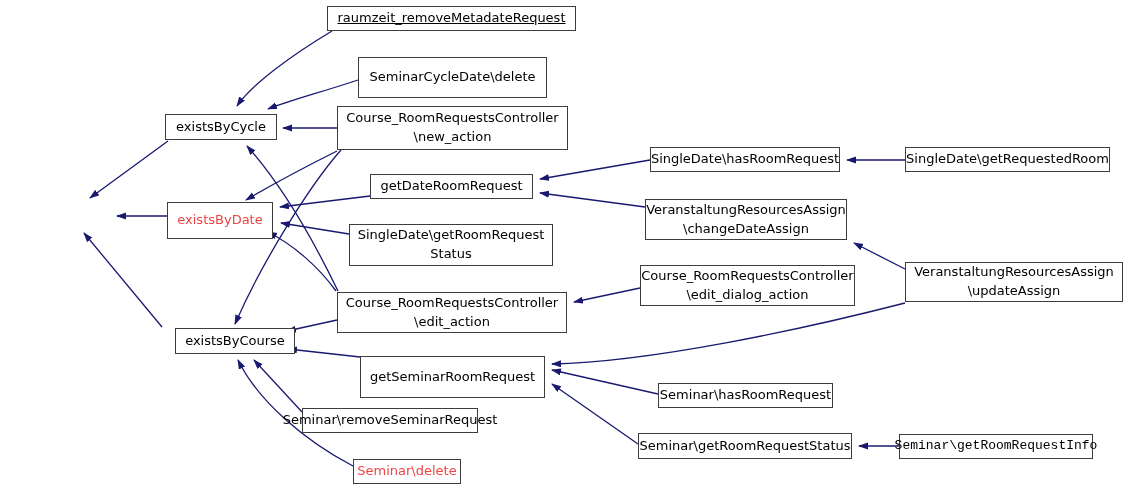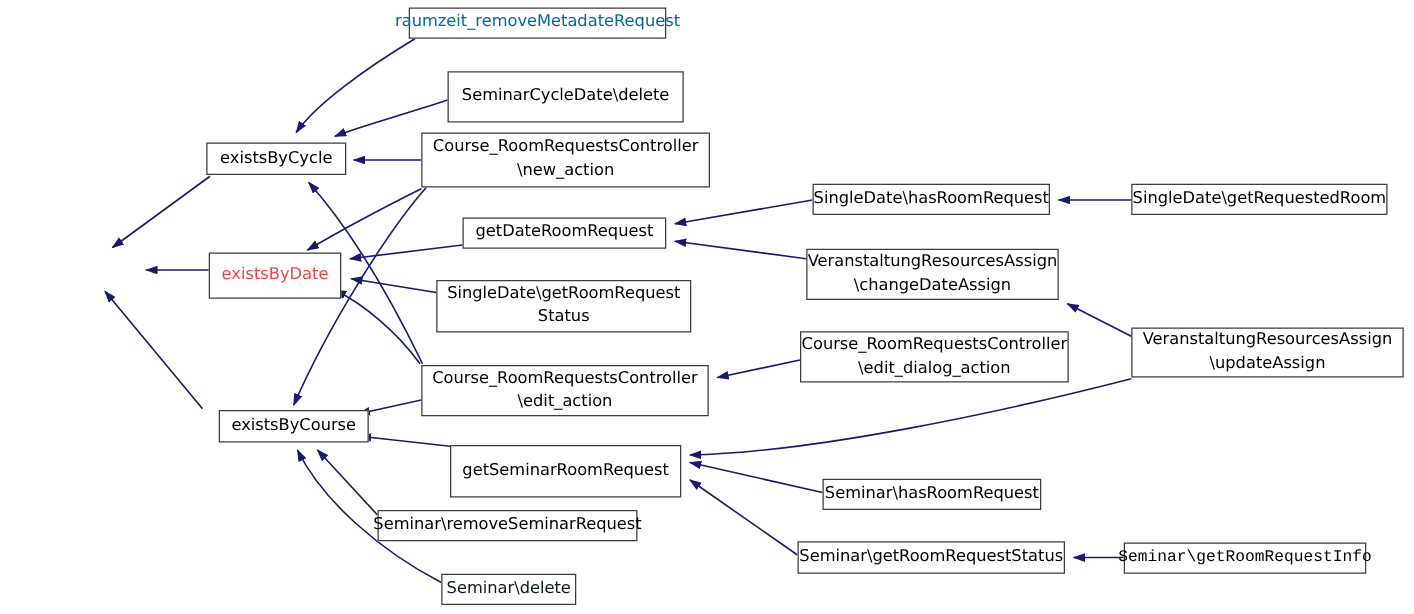--- a/index.html
+++ b/index.html
@@ -45,32 +45,32 @@
         <path d="M640,288 L574,302" fill="none" stroke="#191970" stroke-width="1.3" marker-end="url(#arrow)"></path>
         <path d="M658,394 L552,370" fill="none" stroke="#191970" stroke-width="1.3" marker-end="url(#arrow)"></path>
         <path d="M638,444 L552,384" fill="none" stroke="#191970" stroke-width="1.3" marker-end="url(#arrow)"></path>
         <path d="M905,303 C800,330 650,362 552,364" fill="none" stroke="#191970" stroke-width="1.3" marker-end="url(#arrow)"></path>
         <path d="M899,446 L859,446" fill="none" stroke="#191970" stroke-width="1.3" marker-end="url(#arrow)"></path>
       </g>
   </svg>
     <div class="node" style="left: 165px; top: 114px; width: 112px; height: 26px; border-color: rgb(61, 61, 61); background: rgb(255, 255, 255); color: rgb(0, 0, 0);">existsByCycle</div>
     <div class="node" style="left: 167px; top: 202px; width: 106px; height: 37px; border-color: rgb(61, 61, 61); background: rgb(255, 255, 255); color: #ef4444;">existsByDate</div>
     <div class="node" style="left: 175px; top: 328px; width: 120px; height: 26px; border-color: rgb(61, 61, 61); background: rgb(255, 255, 255); color: rgb(0, 0, 0);">existsByCourse</div>
-    <div class="node" style="left: 327px; top: 6px; width: 206px; height: 25px; border-color: rgb(61, 61, 61); background: rgb(255, 255, 255); color: #0369a1;">raumzeit_removeMetadateRequest</div>
+    <div class="node" style="left: 327px; top: 6px; width: 249px; height: 25px; border-color: rgb(61, 61, 61); background: rgb(255, 255, 255); color: #000000; text-decoration: underline;">raumzeit_removeMetadateRequest</div>
     <div class="node" style="left: 358px; top: 57px; width: 189px; height: 41px; border-color: rgb(61, 61, 61); background: rgb(255, 255, 255); color: rgb(0, 0, 0);">SeminarCycleDate\delete</div>
     <div class="node" style="left: 337px; top: 106px; width: 231px; height: 44px; border-color: rgb(61, 61, 61); background: rgb(255, 255, 255); color: rgb(0, 0, 0);">Course_RoomRequestsController
 \new_action</div>
     <div class="node" style="left: 370px; top: 174px; width: 163px; height: 25px; border-color: rgb(61, 61, 61); background: rgb(255, 255, 255); color: rgb(0, 0, 0);">getDateRoomRequest</div>
     <div class="node" style="left: 349px; top: 224px; width: 204px; height: 42px; border-color: rgb(61, 61, 61); background: rgb(255, 255, 255); color: rgb(0, 0, 0);">SingleDate\getRoomRequest
 Status</div>
     <div class="node" style="left: 337px; top: 292px; width: 230px; height: 41px; border-color: rgb(61, 61, 61); background: rgb(255, 255, 255); color: rgb(0, 0, 0);">Course_RoomRequestsController
 \edit_action</div>
     <div class="node" style="left: 360px; top: 356px; width: 185px; height: 42px; border-color: rgb(61, 61, 61); background: rgb(255, 255, 255); color: rgb(0, 0, 0);">getSeminarRoomRequest</div>
-    <div class="node" style="left: 302px; top: 408px; width: 208px; height: 25px; border-color: rgb(61, 61, 61); background: rgb(255, 255, 255); color: rgb(0, 0, 0);">Seminar\removeSeminarRequest</div>
-    <div class="node" style="left: 353px; top: 459px; width: 108px; height: 25px; border-color: rgb(61, 61, 61); background: rgb(255, 255, 255); color: #0f172a;">Seminar\delete</div>
+    <div class="node" style="left: 302px; top: 408px; width: 176px; height: 25px; border-color: rgb(61, 61, 61); background: rgb(255, 255, 255); color: rgb(0, 0, 0);">Seminar\removeSeminarRequest</div>
+    <div class="node" style="left: 353px; top: 459px; width: 108px; height: 25px; border-color: rgb(61, 61, 61); background: rgb(255, 255, 255); color: #ef4444;">Seminar\delete</div>
     <div class="node" style="left: 650px; top: 147px; width: 190px; height: 25px; border-color: rgb(61, 61, 61); background: rgb(255, 255, 255); color: rgb(0, 0, 0);">SingleDate\hasRoomRequest</div>
     <div class="node" style="left: 905px; top: 147px; width: 205px; height: 25px; border-color: rgb(61, 61, 61); background: rgb(255, 255, 255); color: rgb(0, 0, 0);">SingleDate\getRequestedRoom</div>
     <div class="node" style="left: 645px; top: 199px; width: 202px; height: 41px; border-color: rgb(61, 61, 61); background: rgb(255, 255, 255); color: rgb(0, 0, 0);">VeranstaltungResourcesAssign
 \changeDateAssign</div>
     <div class="node" style="left: 640px; top: 265px; width: 215px; height: 41px; border-color: rgb(61, 61, 61); background: rgb(255, 255, 255); color: rgb(0, 0, 0);">Course_RoomRequestsController
 \edit_dialog_action</div>
     <div class="node" style="left: 905px; top: 262px; width: 218px; height: 40px; border-color: rgb(61, 61, 61); background: rgb(255, 255, 255); color: rgb(0, 0, 0);">VeranstaltungResourcesAssign
 \updateAssign</div>
     <div class="node" style="left: 658px; top: 383px; width: 175px; height: 25px; border-color: rgb(61, 61, 61); background: rgb(255, 255, 255); color: rgb(0, 0, 0);">Seminar\hasRoomRequest</div>
     <div class="node" style="left: 638px; top: 433px; width: 214px; height: 26px; border-color: rgb(61, 61, 61); background: rgb(255, 255, 255); color: rgb(0, 0, 0);">Seminar\getRoomRequestStatus</div>

